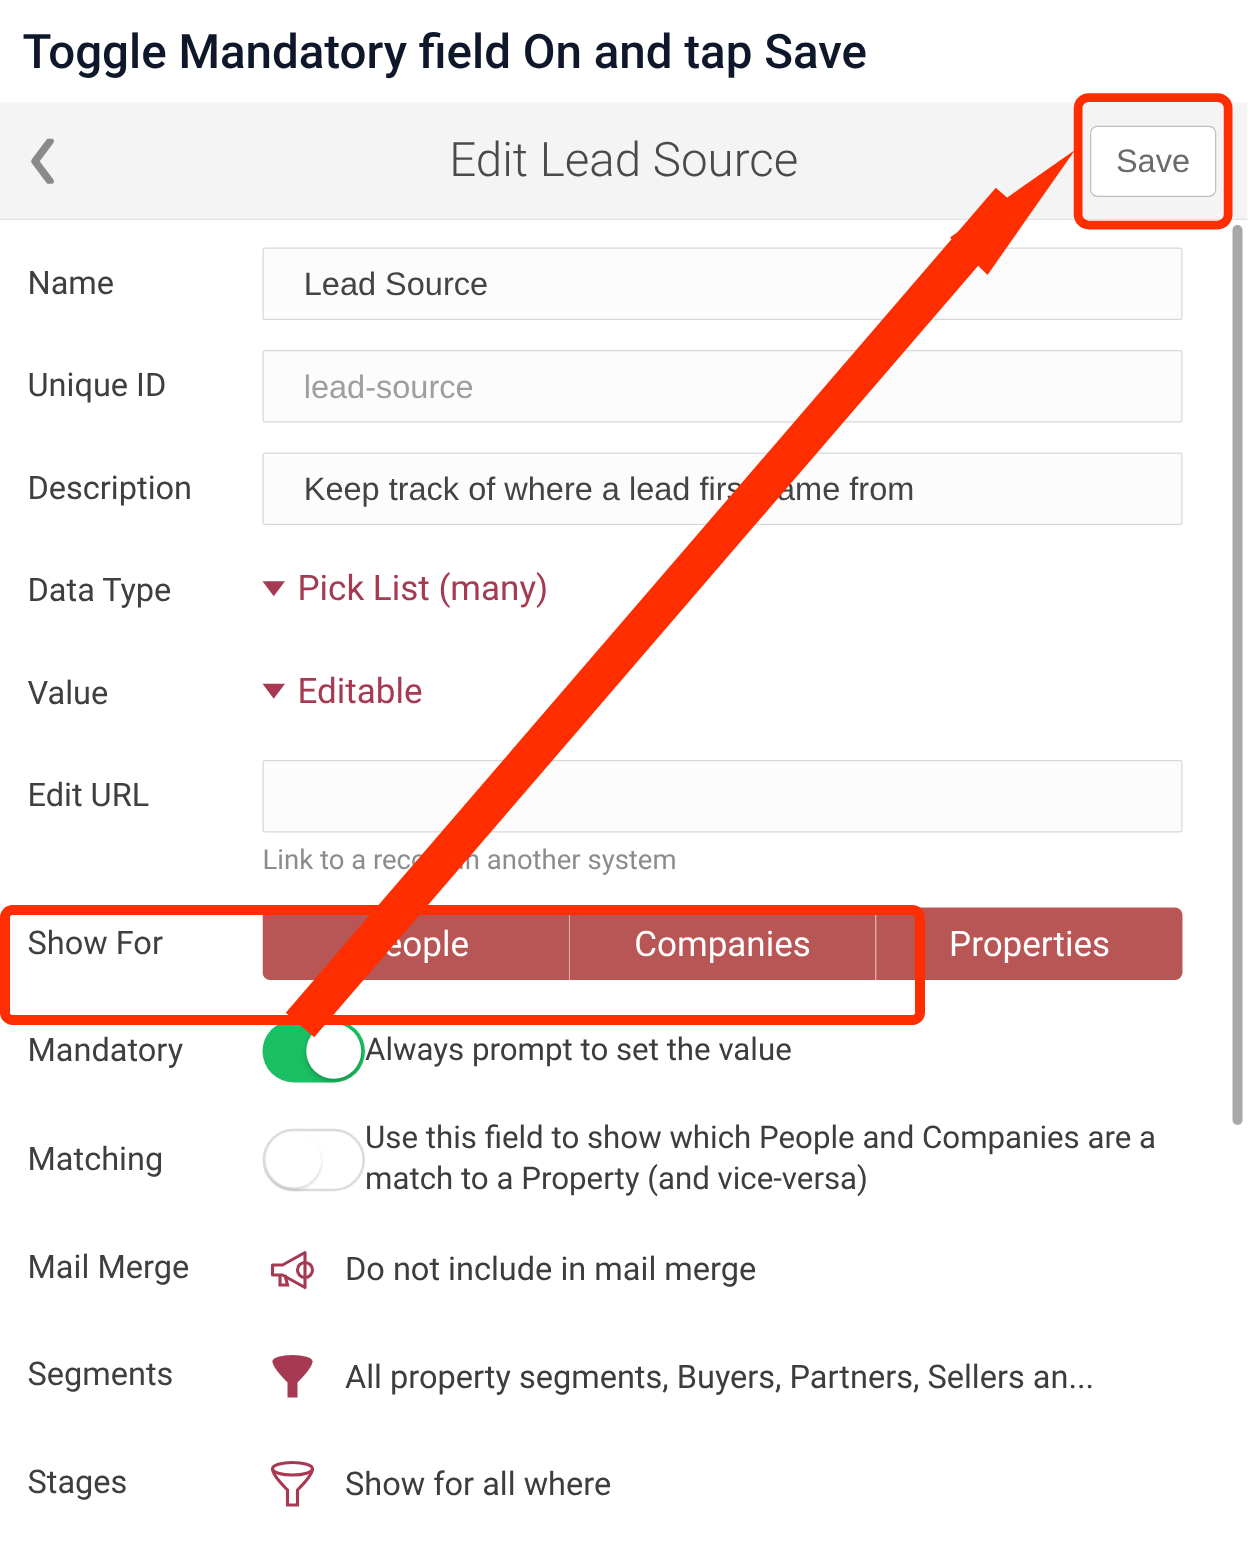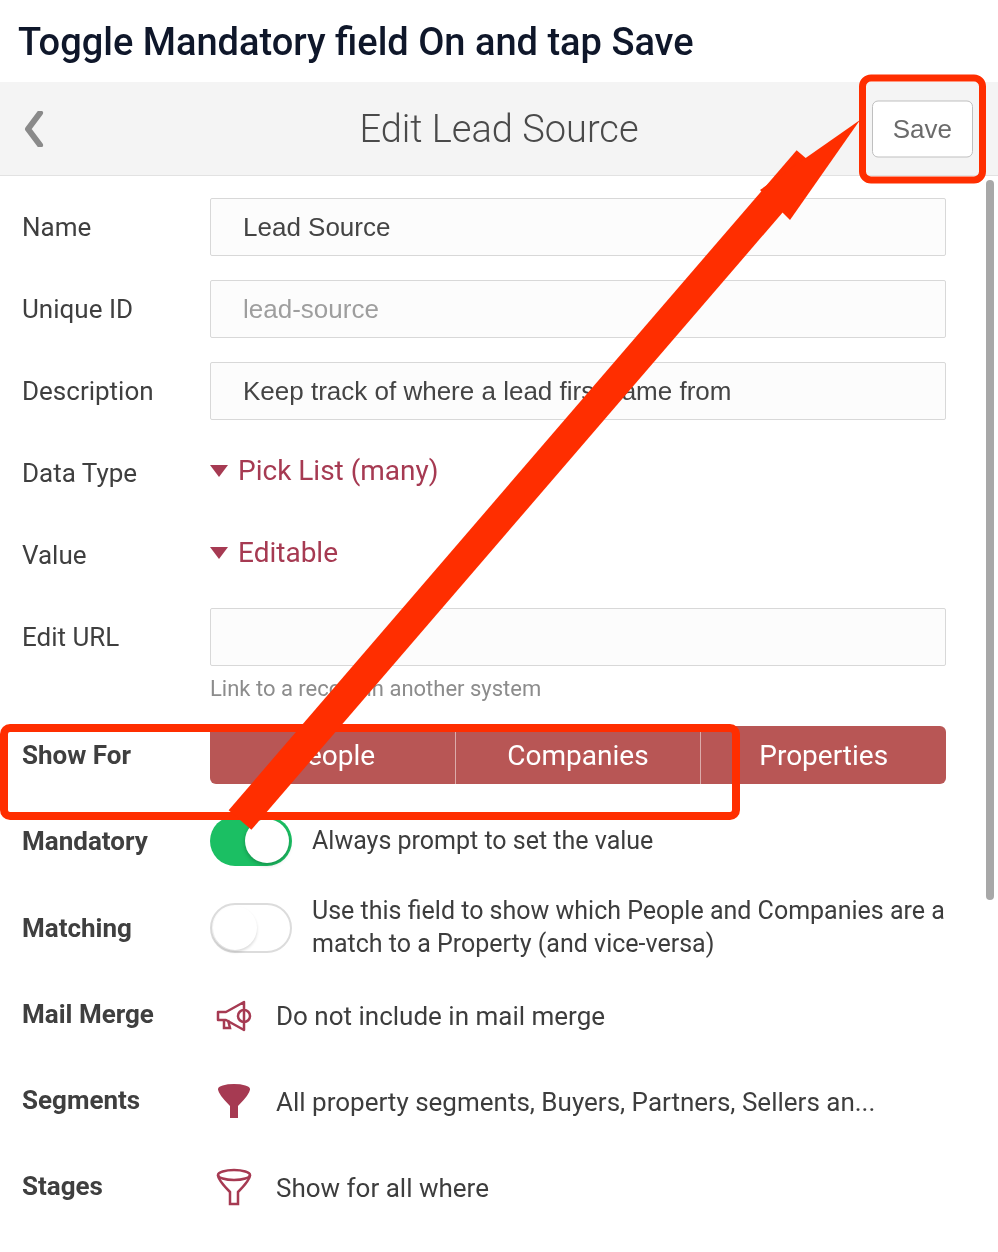--- a/index.html
+++ b/index.html
@@ -85,21 +85,21 @@
     min-height: 60px;
   }
   .row.tall { align-items: center; min-height: 64px; }
   .label {
     width: 188px;
     font-size: 26px;
     color: #3f3f3f;
     padding-top: 14px;
     flex-shrink: 0;
   }
-  .label.center { padding-top: 0; align-self: center; font-weight: bold; }
+  .label.center { padding-top: 0; align-self: center; }
   .control {
     flex: 1;
     margin-right: 30px;
   }
   .text-input {
     width: 100%;
     height: 58px;
     border: 1px solid #d8d8d8;
     background: #fcfcfc;
     font-size: 26px;
@@ -142,21 +142,20 @@
     align-items: center;
     justify-content: center;
     border-right: 1px solid rgba(255,255,255,0.5);
     cursor: pointer;
   }
   .seg:first-child { border-top-left-radius: 6px; border-bottom-left-radius: 6px; }
   .seg:last-child { border-right: none; border-top-right-radius: 6px; border-bottom-right-radius: 6px; }
   .toggle-row {
     display: flex;
     align-items: center;
-    gap: 20px;
   }
   .toggle {
     width: 82px;
     height: 50px;
     border-radius: 25px;
     position: relative;
     flex-shrink: 0;
     cursor: pointer;
   }
   .toggle.on { background: #1bbf63; }

